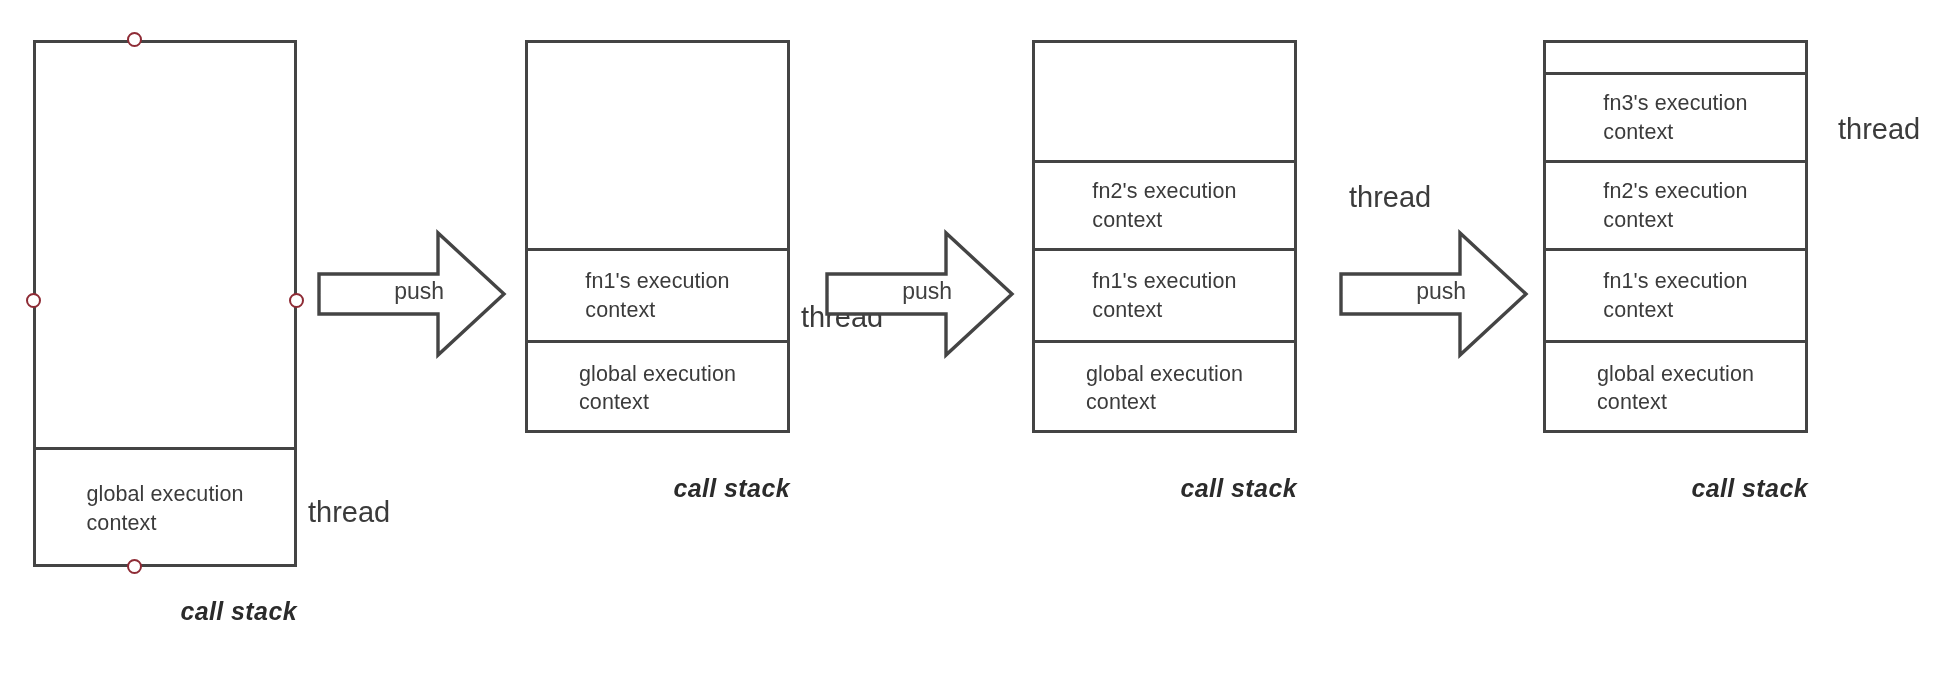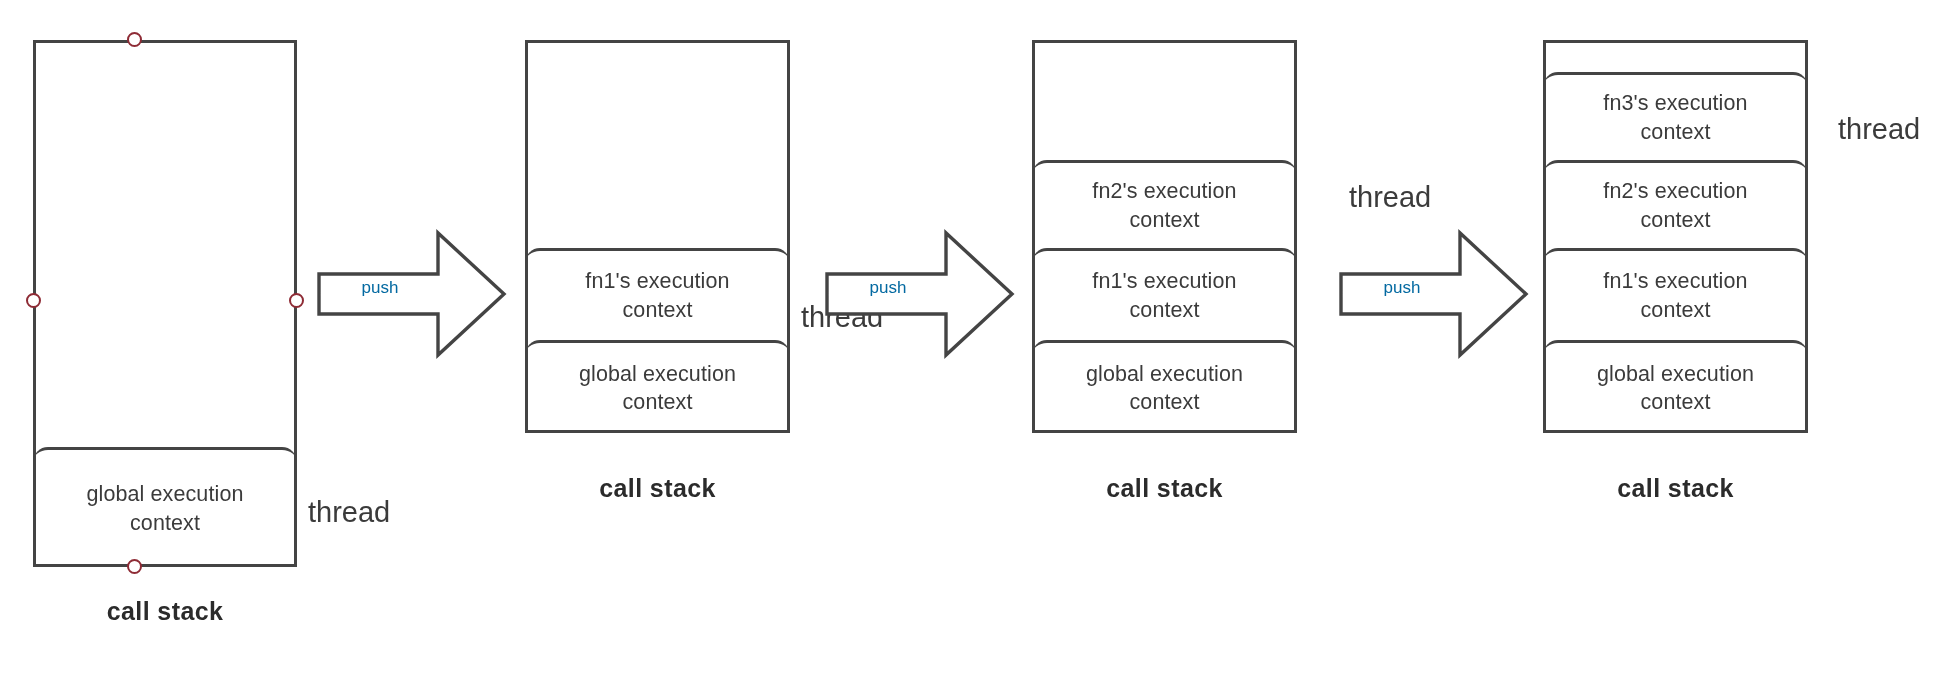--- a/index.html
+++ b/index.html
@@ -17,57 +17,57 @@
   .stack-frame{
     position:absolute;left:0;top:0;
     box-sizing:border-box;
     border:3px solid #444444;
     background:#ffffff;
   }
   .cell{
     position:absolute;left:0;
     box-sizing:border-box;
     display:flex;align-items:center;justify-content:center;
-    text-align:center;
+    text-align:left;
     color:#3b3b3b;
     font-size:21.5px;
     line-height:1.32;
     letter-spacing:.1px;
-    border-radius:15px;
   }
   .cell.divider-top{border-top:3px solid #444444;}
   .cell-text{white-space:pre-line;}
 
   
   .caption{
     position:absolute;
-    text-align:center;
+    text-align:right;
     font-size:25px;
     font-weight:bold;
     color:#2b2b2b;
     letter-spacing:.4px;
+    font-style:italic;
   }
 
   
   .thread-label{
     position:absolute;
     font-size:29px;
     color:#3b3b3b;
     white-space:nowrap;
   }
 
   
   .arrow{position:absolute;}
   .arrow svg{display:block;overflow:visible;}
   .arrow-label{
     position:absolute;
-    font-size:17px;
-    color:#0369a1;
+    font-size:23px;
+    color:#404040;
     white-space:nowrap;
-    text-align:center;
+    text-align:right;
   }
 
   
   .handle{
     position:absolute;
     width:15px;height:15px;
     box-sizing:border-box;
     border:2.4px solid #8e2b35;
     border-radius:50%;
     background:#ffffff;

